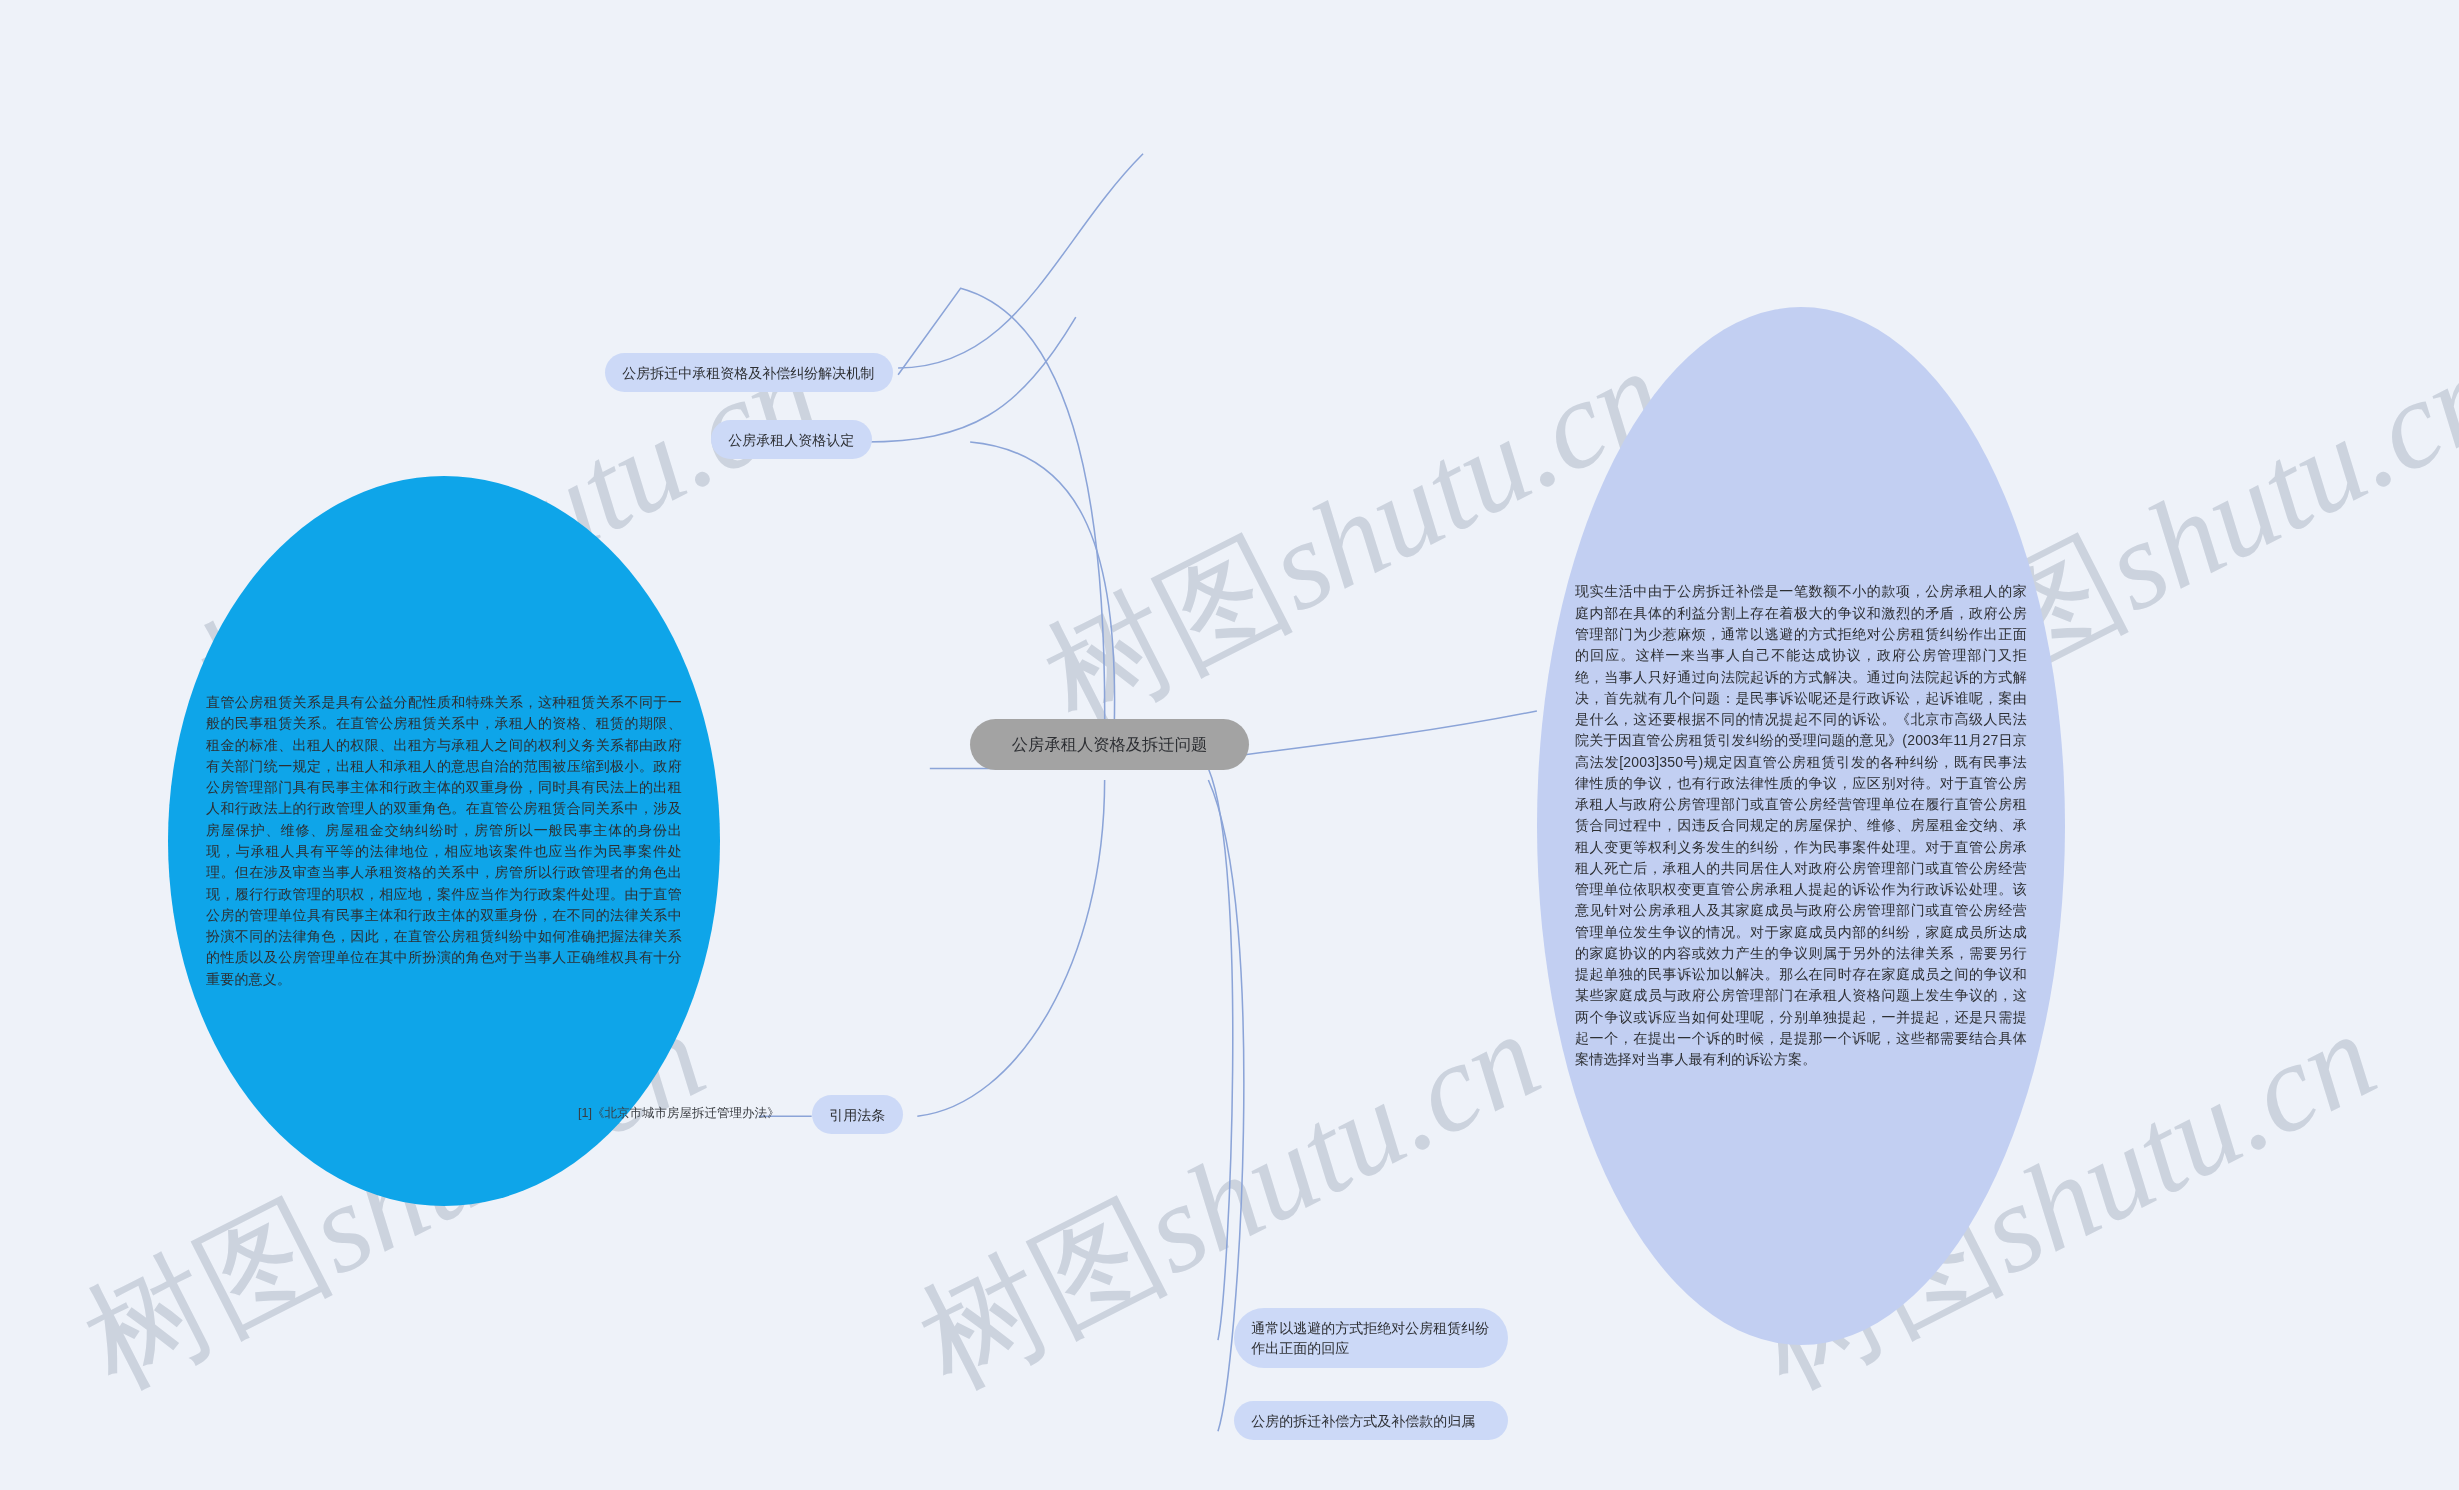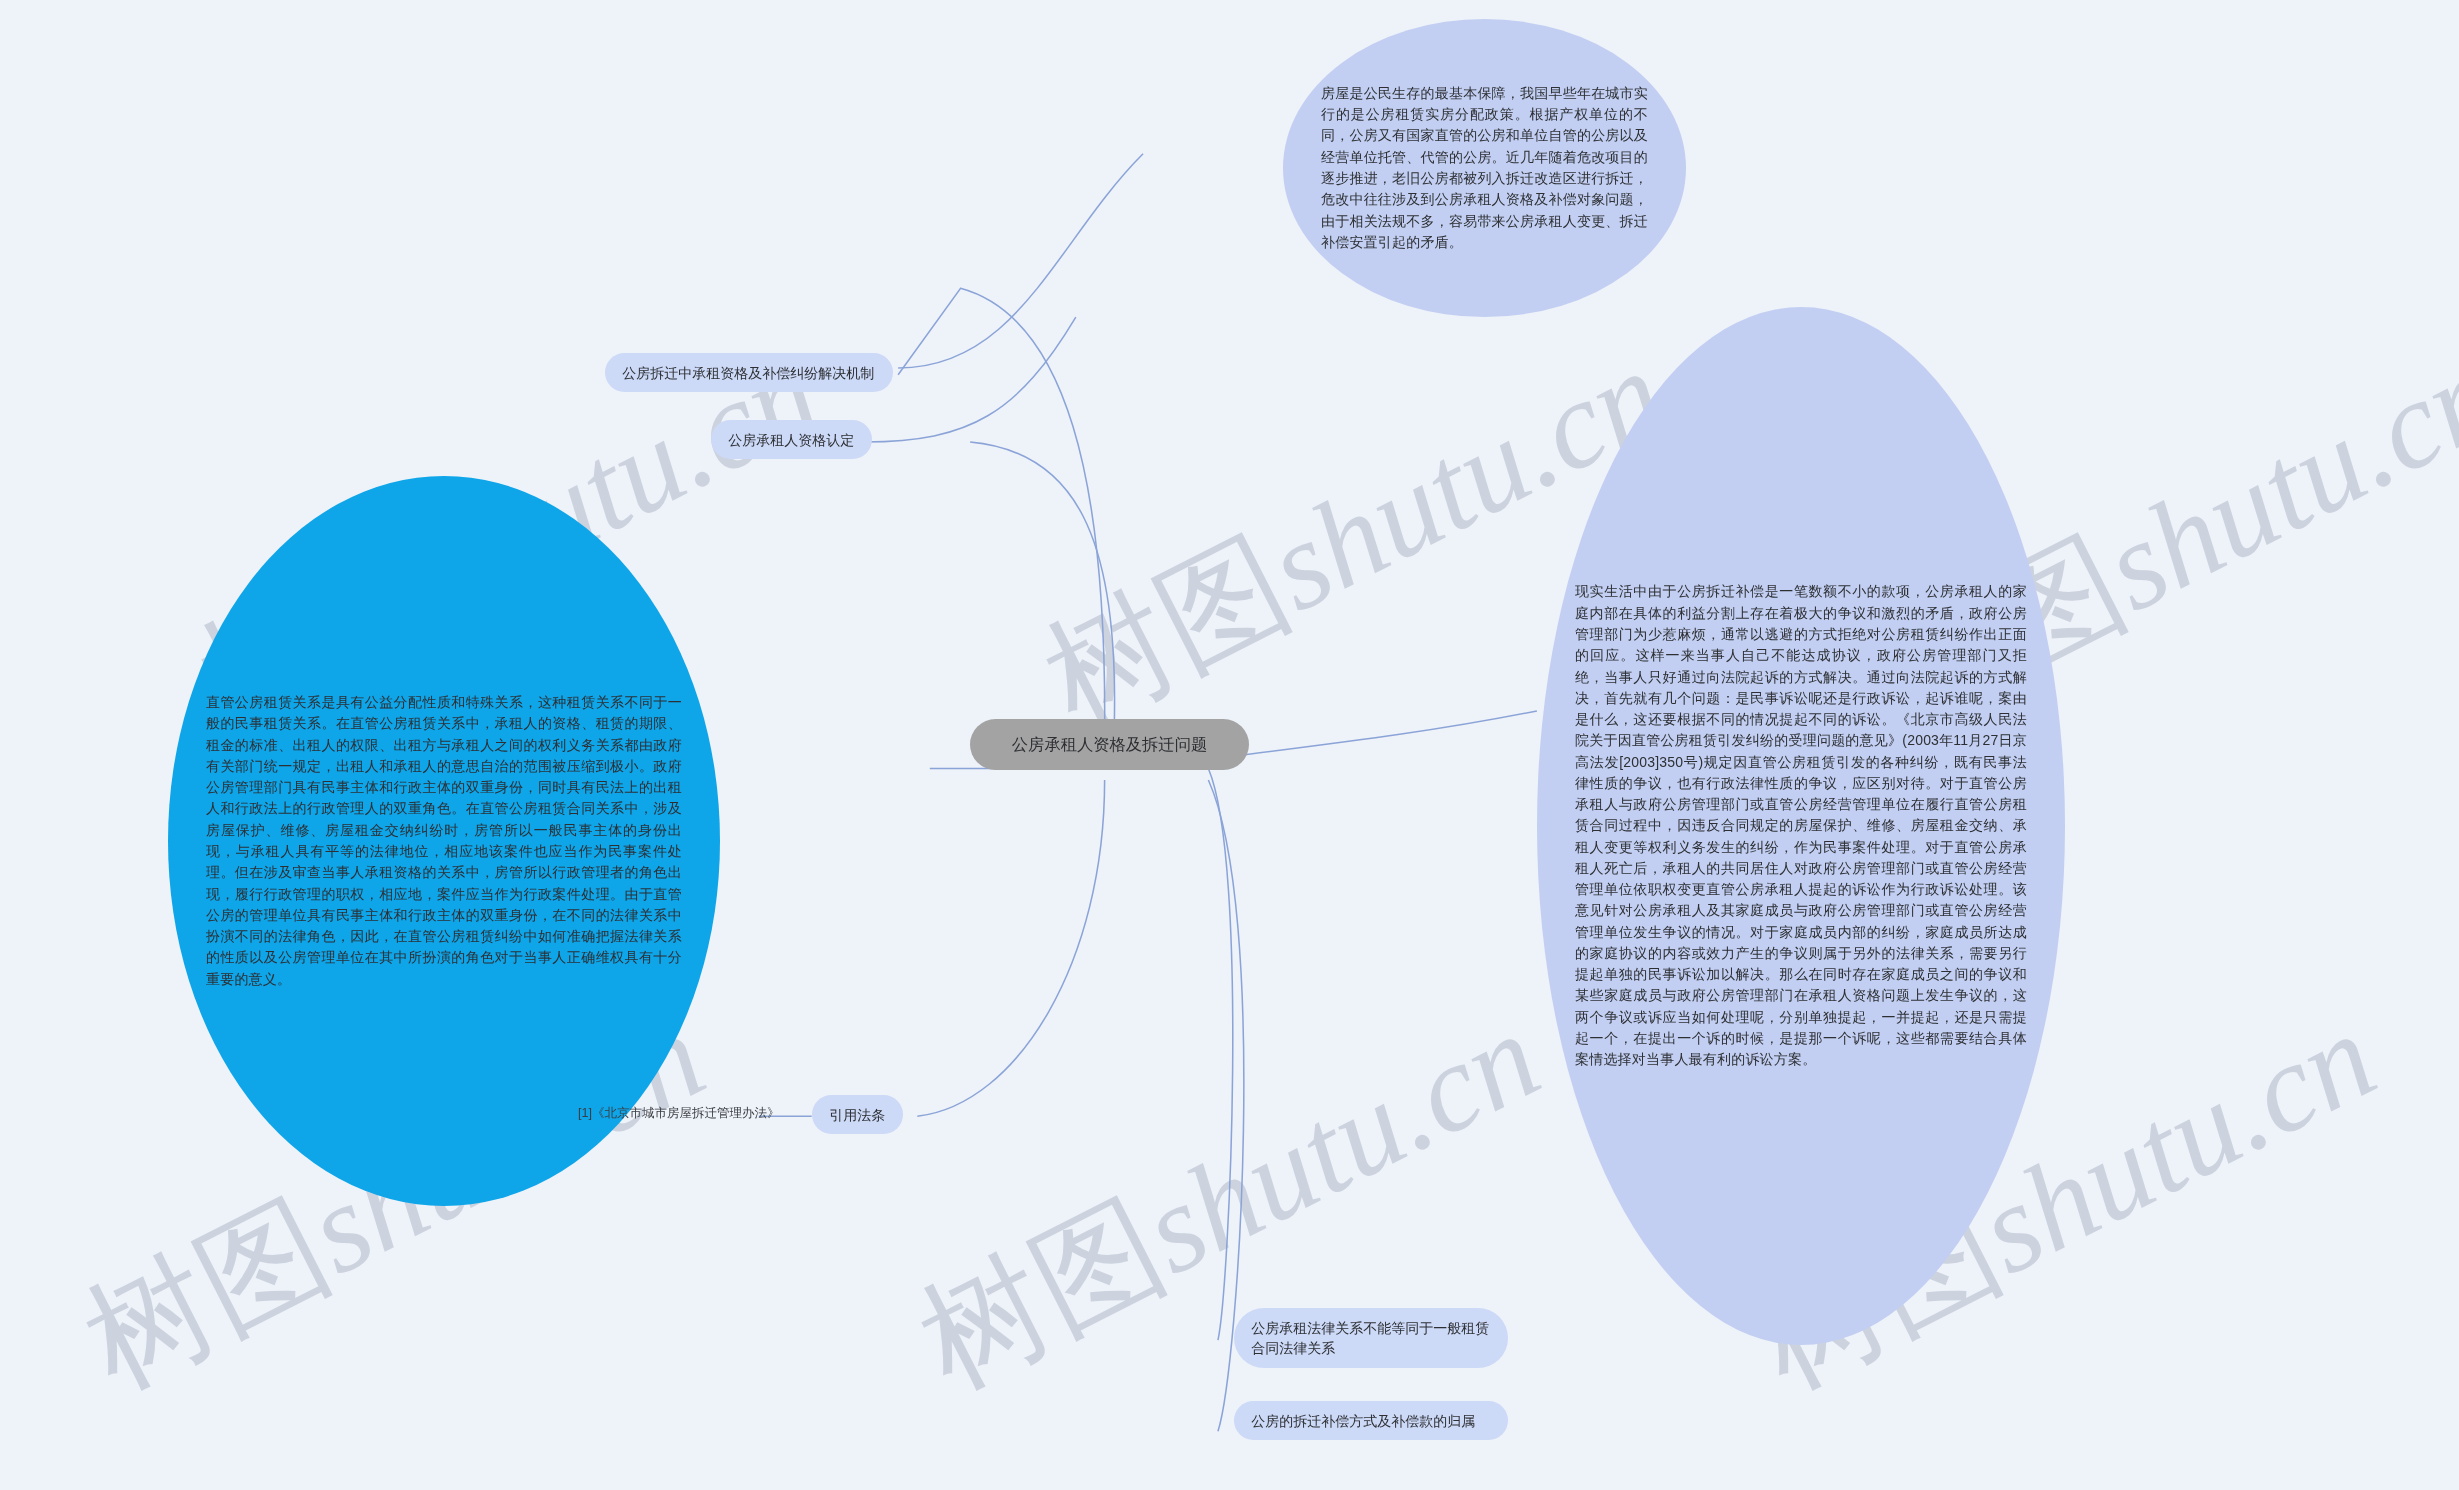--- a/index.html
+++ b/index.html
@@ -125,23 +125,20 @@
       <path d="M 845 1162 L 790 1162"></path>
 
       <path d="M 1258 800 C 1300 900 1280 1340 1268 1395"></path>
 
       <path d="M 1258 812 C 1320 950 1290 1420 1268 1490"></path>
 
       <path d="M 1262 790 C 1420 770 1500 760 1600 740"></path>
     </g>
   </svg>
 
-  <div class="node blob" style="left: 1283px; top: 19px; width: 403px; height: 298px; background: rgb(194, 207, 242);">
-    <div class="txt">房屋是公民生存的最基本保障，我国早些年在城市实行的是公房租赁实房分配政策。根据产权单位的不同，公房又有国家直管的公房和单位自管的公房以及经营单位托管、代管的公房。近几年随着危改项目的逐步推进，老旧公房都被列入拆迁改造区进行拆迁，危改中往往涉及到公房承租人资格及补偿对象问题，由于相关法规不多，容易带来公房承租人变更、拆迁补偿安置引起的矛盾。</div>
-  </div>
 
   <div class="node blob" style="left: 1537px; top: 307px; width: 528px; height: 1038px; background: rgb(194, 207, 242);">
     <div class="txt" style="max-height:970px;">现实生活中由于公房拆迁补偿是一笔数额不小的款项，公房承租人的家庭内部在具体的利益分割上存在着极大的争议和激烈的矛盾，政府公房管理部门为少惹麻烦，通常以逃避的方式拒绝对公房租赁纠纷作出正面的回应。这样一来当事人自己不能达成协议，政府公房管理部门又拒绝，当事人只好通过向法院起诉的方式解决。通过向法院起诉的方式解决，首先就有几个问题：是民事诉讼呢还是行政诉讼，起诉谁呢，案由是什么，这还要根据不同的情况提起不同的诉讼。《北京市高级人民法院关于因直管公房租赁引发纠纷的受理问题的意见》(2003年11月27日京高法发[2003]350号)规定因直管公房租赁引发的各种纠纷，既有民事法律性质的争议，也有行政法律性质的争议，应区别对待。对于直管公房承租人与政府公房管理部门或直管公房经营管理单位在履行直管公房租赁合同过程中，因违反合同规定的房屋保护、维修、房屋租金交纳、承租人变更等权利义务发生的纠纷，作为民事案件处理。对于直管公房承租人死亡后，承租人的共同居住人对政府公房管理部门或直管公房经营管理单位依职权变更直管公房承租人提起的诉讼作为行政诉讼处理。该意见针对公房承租人及其家庭成员与政府公房管理部门或直管公房经营管理单位发生争议的情况。对于家庭成员内部的纠纷，家庭成员所达成的家庭协议的内容或效力产生的争议则属于另外的法律关系，需要另行提起单独的民事诉讼加以解决。那么在同时存在家庭成员之间的争议和某些家庭成员与政府公房管理部门在承租人资格问题上发生争议的，这两个争议或诉应当如何处理呢，分别单独提起，一并提起，还是只需提起一个，在提出一个诉的时候，是提那一个诉呢，这些都需要结合具体案情选择对当事人最有利的诉讼方案。</div>
   </div>
 
   <div class="node blob" style="left: 168px; top: 476px; width: 552px; height: 730px; background: #0ea5e9;">
     <div class="txt">直管公房租赁关系是具有公益分配性质和特殊关系，这种租赁关系不同于一般的民事租赁关系。在直管公房租赁关系中，承租人的资格、租赁的期限、租金的标准、出租人的权限、出租方与承租人之间的权利义务关系都由政府有关部门统一规定，出租人和承租人的意思自治的范围被压缩到极小。政府公房管理部门具有民事主体和行政主体的双重身份，同时具有民法上的出租人和行政法上的行政管理人的双重角色。在直管公房租赁合同关系中，涉及房屋保护、维修、房屋租金交纳纠纷时，房管所以一般民事主体的身份出现，与承租人具有平等的法律地位，相应地该案件也应当作为民事案件处理。但在涉及审查当事人承租资格的关系中，房管所以行政管理者的角色出现，履行行政管理的职权，相应地，案件应当作为行政案件处理。由于直管公房的管理单位具有民事主体和行政主体的双重身份，在不同的法律关系中扮演不同的法律角色，因此，在直管公房租赁纠纷中如何准确把握法律关系的性质以及公房管理单位在其中所扮演的角色对于当事人正确维权具有十分重要的意义。</div>
   </div>
 
   <div class="node pill" style="left: 605px; top: 341px; width: 288px; background: rgb(204, 217, 247); margin-top: 12px;">
@@ -154,21 +151,21 @@
 
   <div class="node pill" style="left: 812px; top: 1095px; background: rgb(204, 217, 247);">
     <span>引用法条</span>
   </div>
 
   <div class="node leaf" style="left:565px; top:1104px;">
     <span>[1]《北京市城市房屋拆迁管理办法》</span>
   </div>
 
   <div class="node pill" style="left: 1234px; top: 1308px; width: 274px; background: rgb(204, 217, 247);">
-    <span>公房承租法律关系不能等同于一般租赁合同法律关系</span>
+    <span>通常以逃避的方式拒绝对公房租赁纠纷作出正面的回应</span>
   </div>
 
   <div class="node pill" style="left: 1234px; top: 1401px; width: 274px; background: rgb(204, 217, 247);">
     <span>公房的拆迁补偿方式及补偿款的归属</span>
   </div>
 
   <div class="node pill center" style="left: 970px; top: 719px; width: 279px; background: #a3a3a3;">
     <span>公房承租人资格及拆迁问题</span>
   </div>
 

